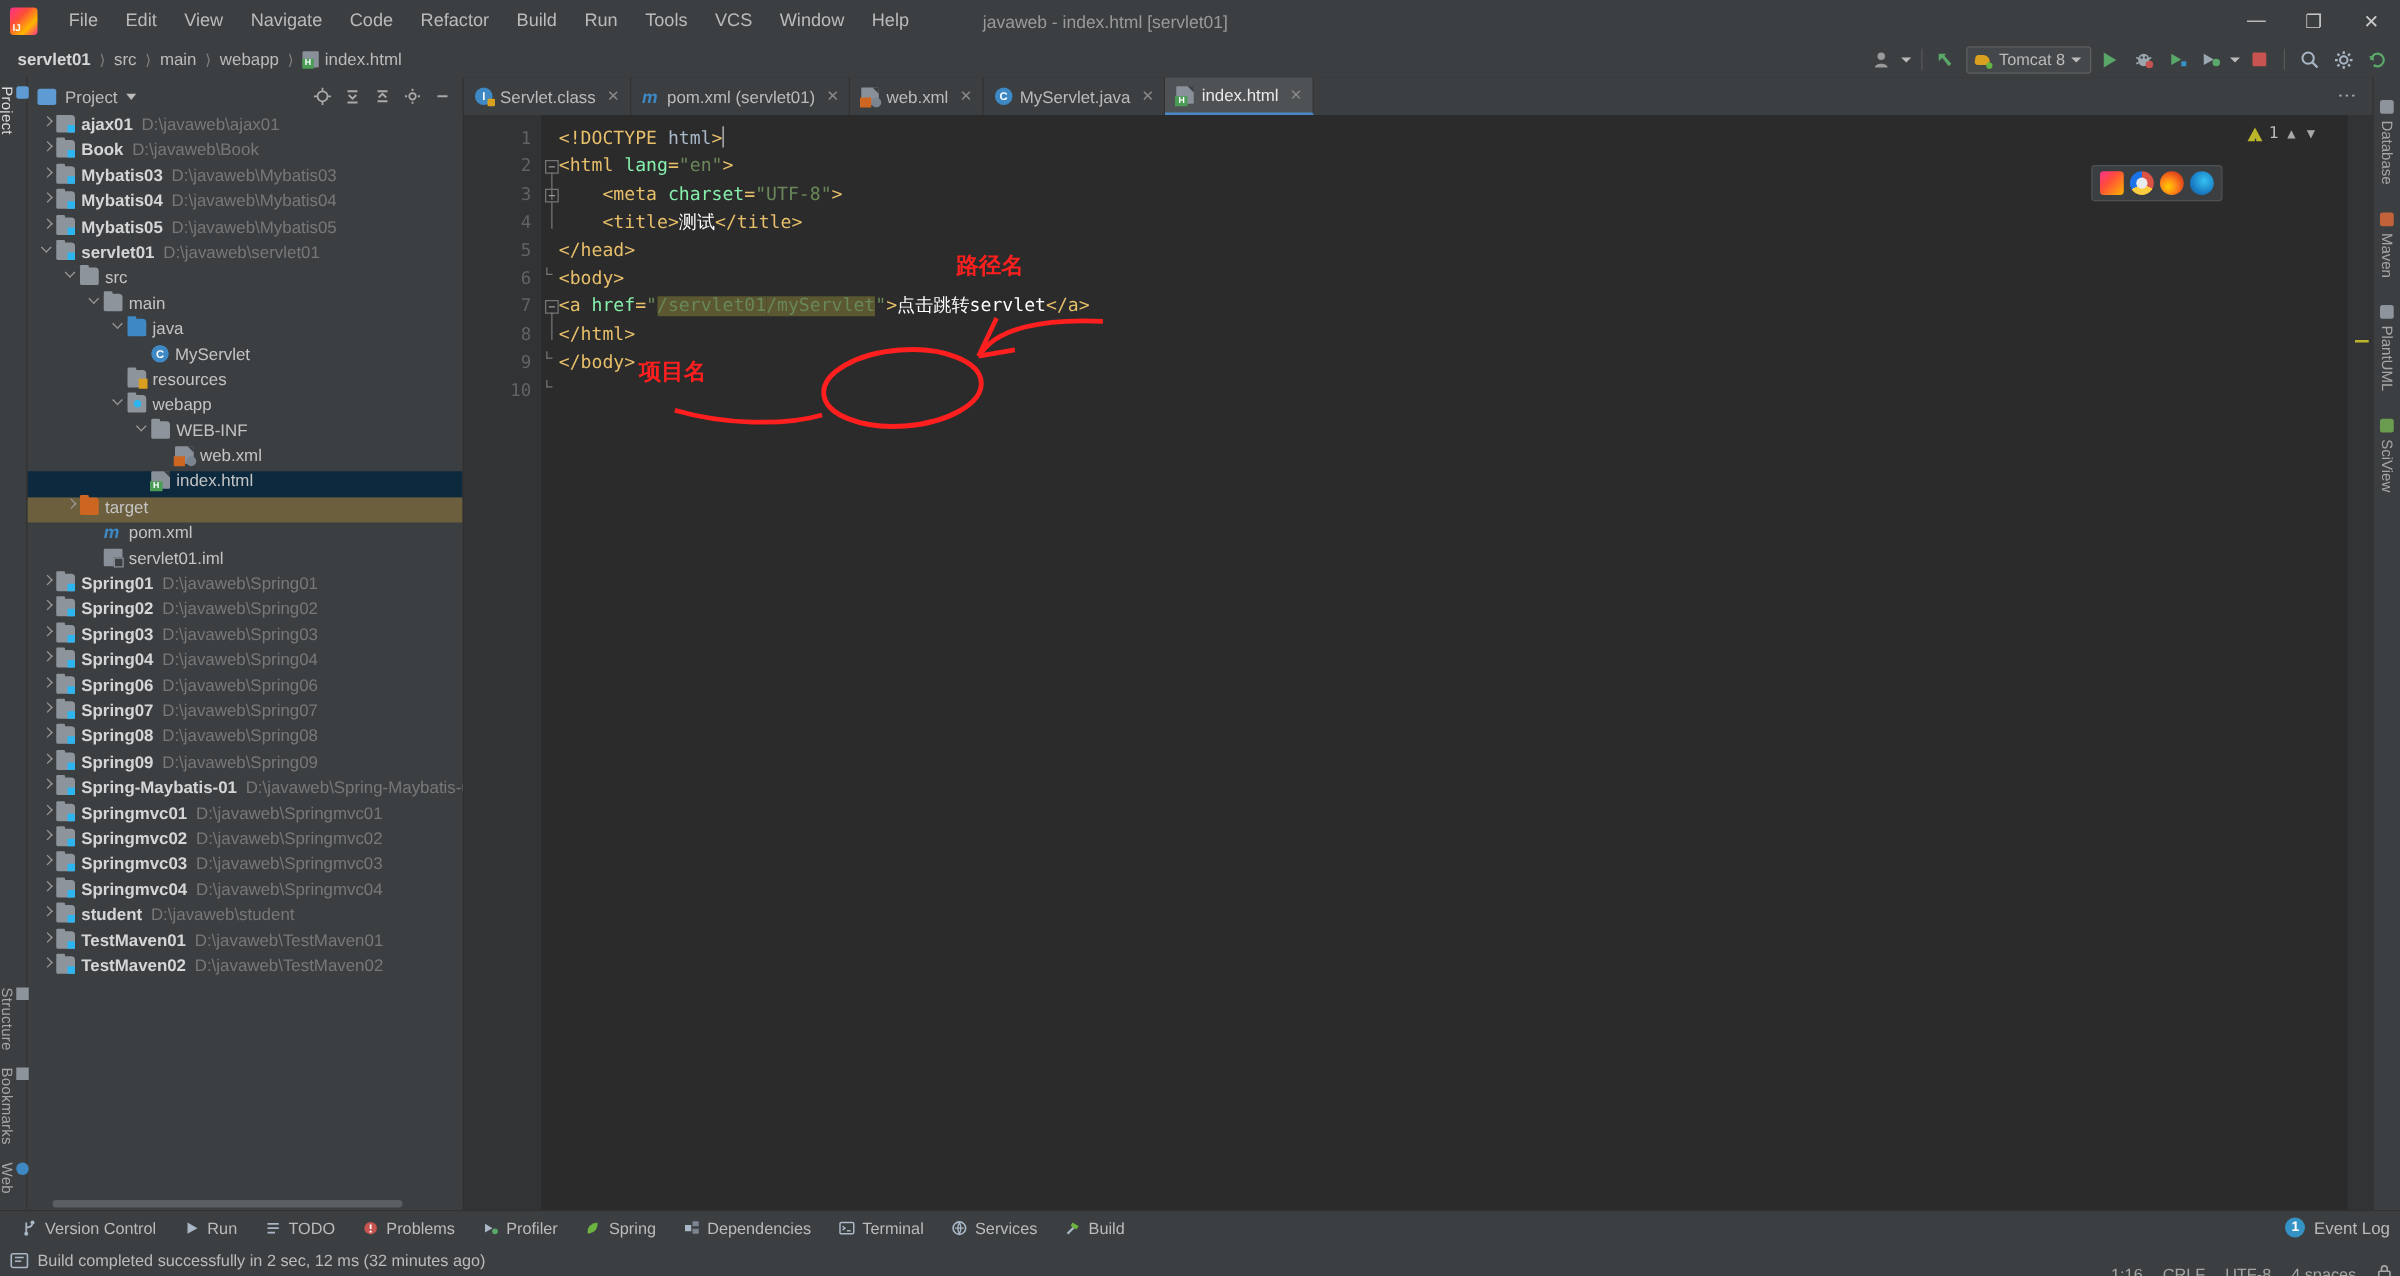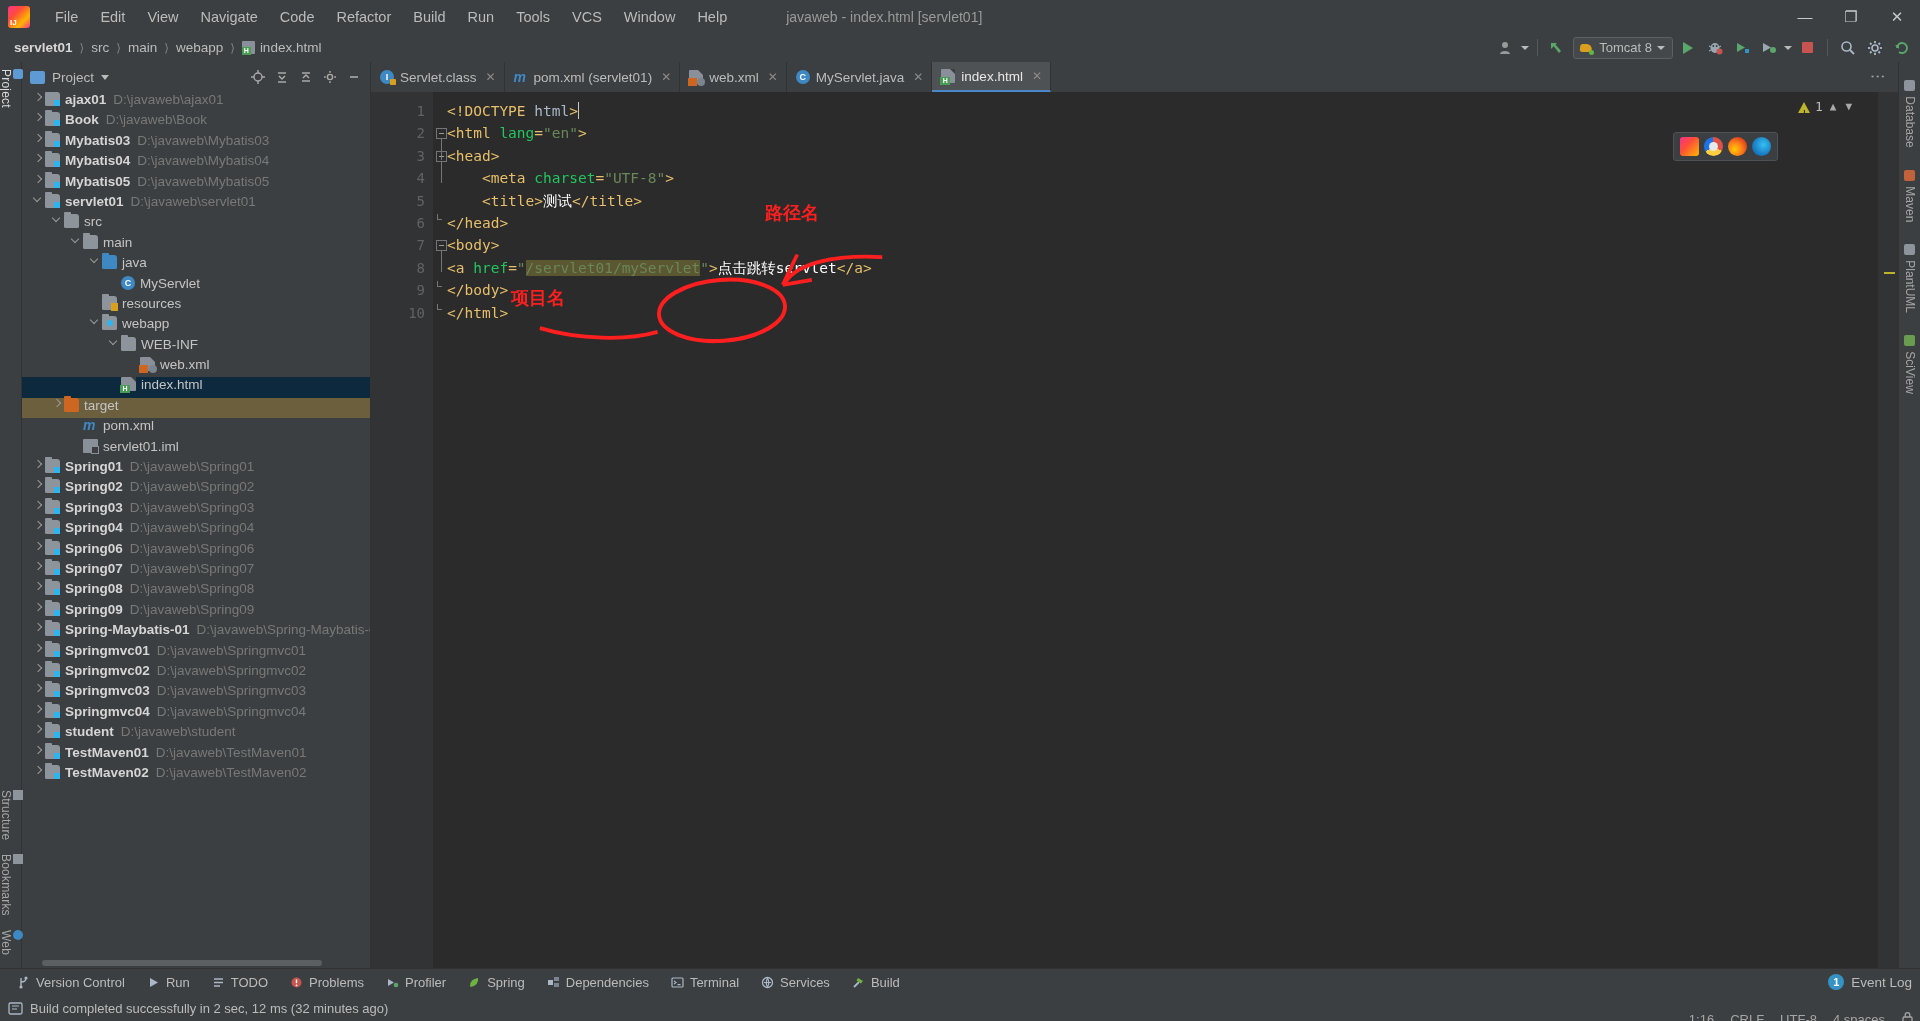--- a/index.html
+++ b/index.html
@@ -154,21 +154,21 @@
   .fold.minus{ border:1px solid #737577; }
   .fold.minus::after{content:"";position:absolute;left:2px;top:4px;width:5px;height:1px;background:#9a9a9a;}
   .fold-line{ position:absolute; right:-9px; top:16px; width:1px; height:22px; background:#737577;}
   .fold.endv{ border-left:1px solid #737577; border-bottom:1px solid #737577;
      border-top:none;border-right:none; width:5px;height:6px; right:-9px; top:2px;}
 
   .code { flex:1; padding:8px 0 0 14px; font-family:"DejaVu Sans Mono", monospace;
           font-size:14.5px; line-height:22.4px; color:#a9b7c6; position:relative; min-width:0; }
   .ln { height:22.4px; white-space:pre; }
   .tag { color:#e8bf6a; }
-  .attr { color:#22c55e; }
+  .attr { color:#86efac; }
   .str { color:#6a8759; }
   .txt { color:#ffffff; }
   .doctype { color:#e8bf6a; }
   .dt-val { color:#a9b7c6; }
   .hl { background:#5a5731; }
   .caret-bar { display:inline-block; width:1px; height:17px; background:#c8c8c8;
      vertical-align:-3px; margin-left:0px; }
 
   
   .rightgut { width:20px; background:#313335; flex:none; position:relative; }
@@ -649,28 +649,27 @@
             <div class="g"><span>6</span><span class="fold endv"></span></div>
             <div class="g"><span>7</span><span class="fold minus"></span><span class="fold-line"></span></div>
             <div class="g"><span>8</span></div>
             <div class="g"><span>9</span><span class="fold endv"></span></div>
             <div class="g"><span>10</span><span class="fold endv"></span></div>
           </div>
 
         <div class="code">
           <div class="ln"><span class="doctype">&lt;!DOCTYPE</span><span class="dt-val"> html</span><span class="doctype">&gt;</span><span class="caret-bar"></span></div>
           <div class="ln"><span class="tag">&lt;html</span> <span class="attr">lang</span><span class="tag">=</span><span class="str">"en"</span><span class="tag">&gt;</span></div>
-          <div class="ln"><span class="tag">&lt;head&gt;</span></div>
           <div class="ln">    <span class="tag">&lt;meta</span> <span class="attr">charset</span><span class="tag">=</span><span class="str">"UTF-8"</span><span class="tag">&gt;</span></div>
           <div class="ln">    <span class="tag">&lt;title&gt;</span><span class="txt">测试</span><span class="tag">&lt;/title&gt;</span></div>
           <div class="ln"><span class="tag">&lt;/head&gt;</span></div>
           <div class="ln"><span class="tag">&lt;body&gt;</span></div>
           <div class="ln"><span class="tag">&lt;a</span> <span class="attr">href</span><span class="tag">=</span><span class="str">"</span><span class="str hl">/servlet01</span><span class="str hl">/myServlet</span><span class="str">"</span><span class="tag">&gt;</span><span class="txt">点击跳转servlet</span><span class="tag">&lt;/a&gt;</span></div>
+          <div class="ln"><span class="tag">&lt;/html&gt;</span></div>
           <div class="ln"><span class="tag">&lt;/body&gt;</span></div>
-          <div class="ln"><span class="tag">&lt;/html&gt;</span></div>
 
           <div class="inspect">
             <span class="warn-tri"></span>
             <span>1</span>
             <span class="chev">▲</span>
             <span class="chev">▼</span>
           </div>
 
           <div class="browsers">
             <span class="bico b-ij"></span>

